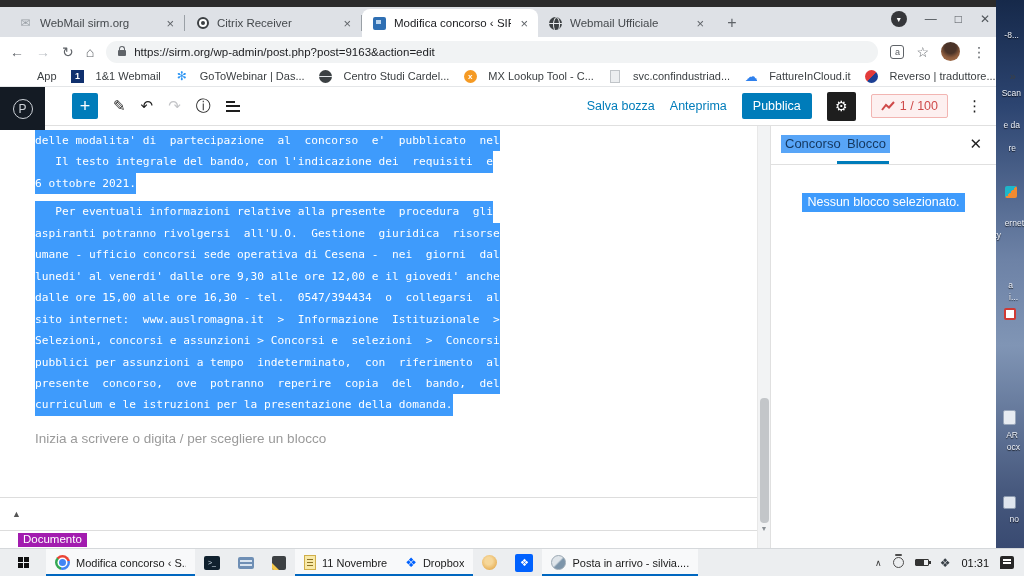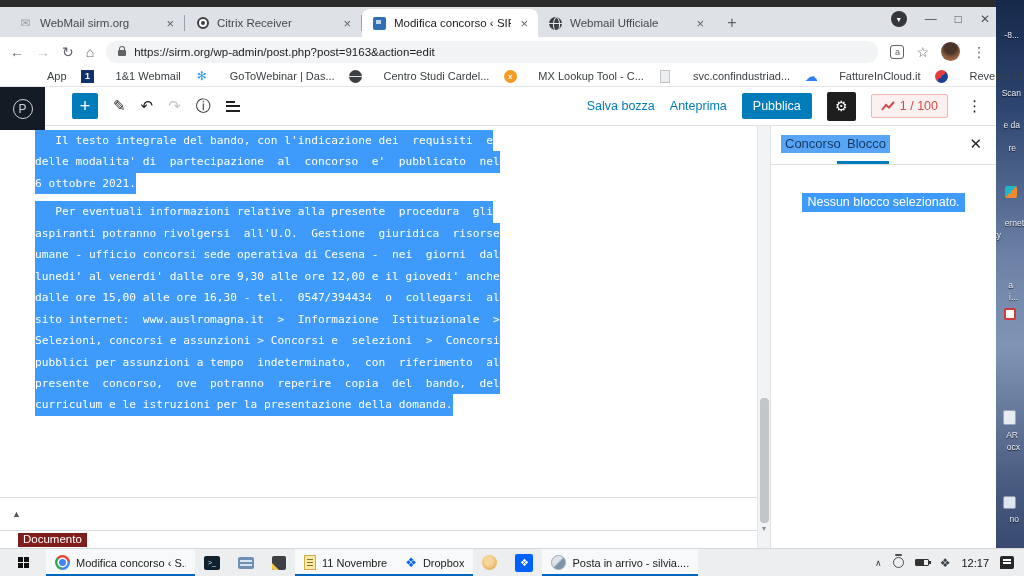--- a/index.html
+++ b/index.html
@@ -48,21 +48,21 @@
   .nav-ic.disabled { color:#bdc1c6; }
   .urlpill { flex:1; height:22px; background:#f1f3f4; border-radius:11px; display:flex; align-items:center; padding:0 12px; gap:8px; }
   .lock { width:8px; height:6px; background:#5f6368; border-radius:1px; position:relative; margin-top:3px; flex:none; }
   .lock::before { content:''; position:absolute; top:-4px; left:1px; width:4px; height:4px; border:1.5px solid #5f6368; border-bottom:none; border-radius:3px 3px 0 0; }
   .url { font-size:11.5px; color:#202124; white-space:nowrap; overflow:hidden; }
   .translate { width:14px; height:14px; border:1.5px solid #5f6368; border-radius:3px; font-size:9px; color:#5f6368; display:flex; align-items:center; justify-content:center; }
   .avatar { width:19px; height:19px; border-radius:50%; background:radial-gradient(circle at 50% 30%,#4a3328 35%,#8a5a3c 60%,#b07a54 100%); }
 
   
   .bookmarks { height:21px; background:#fff; border-bottom:1px solid #e4e6e8; display:flex; align-items:center; padding:0 8px; font-size:11px; color:#3c4043; }
-  .bm { display:flex; align-items:center; gap:21px; padding:0 7px; white-space:nowrap; }
+  .bm { display:flex; align-items:center; gap:11px; padding:0 7px; white-space:nowrap; }
   .bm-ic { width:14px; height:14px; display:flex; align-items:center; justify-content:center; flex:none; }
   .ic-grid { display:grid; grid-template-columns:3px 3px 3px; grid-template-rows:3px 3px 3px; gap:1px; width:auto; height:auto; }
   .ic-grid i { border-radius:50%; }
   .ic-1and1 { width:13px; height:13px; background:#10306e; color:#fff; font-size:9px; font-weight:bold; display:flex; align-items:center; justify-content:center; }
   .ic-gtw { color:#2f96f3; font-size:12px; }
   .ic-globe { width:13px; height:13px; border-radius:50%; background:#3b4043; position:relative; overflow:hidden; }
   .ic-globe::before { content:''; position:absolute; left:0; top:6px; width:13px; height:1px; background:#dfe3e6; }
   .ic-mx { width:13px; height:13px; border-radius:50%; background:#f59a23; color:#fff; font-size:8px; font-weight:bold; display:flex; align-items:center; justify-content:center; }
   .ic-doc { width:10px; height:13px; background:#eceef0; border:1px solid #c0c4c8; }
   .ic-cloud { color:#2f80ed; font-size:13px; }
@@ -93,21 +93,21 @@
   .workspace { display:flex; height:422px; }
   .canvas { position:relative; width:757px; background:#fff; padding:4px 0 0 35px; overflow:hidden; }
   .para { font-family:"DejaVu Sans Mono", monospace; font-size:11.2px; line-height:21.45px; white-space:pre; color:#fff; }
   .para + .para { margin-top:7px; }
   .hl-line { display:block; width:max-content; background:#3e9bfc; }
   .placeholder { margin-top:15px; font-size:13.5px; color:#9a9a9a; }
   .metabox { position:absolute; left:0; right:0; top:371px; height:33px; border-top:1px solid #ddd; display:flex; align-items:center; padding:0 20px 0 12px; font-size:13px; color:#32373c; }
   .metabox-title { flex:1; }
   .metabox-arrow { font-size:9px; color:#555; }
   .breadcrumb { position:absolute; left:0; right:0; bottom:0; height:18px; border-top:1px solid #ddd; display:flex; align-items:center; padding-left:18px; font-size:11.5px; }
-  .crumb-hl { background:#7f1d1d; color:#fff; padding:0 5px 2px; }
+  .crumb-hl { background:#a21caf; color:#fff; padding:0 5px 2px; }
 
   .vscroll { position:relative; width:13px; background:#f2f3f4; border-left:1px solid #e8e8e8; flex:none; }
   .vthumb { position:absolute; left:2px; top:272px; width:9px; height:125px; background:#c3c6c9; border-radius:4px; }
   .sdown { position:absolute; bottom:16px; left:0; right:0; text-align:center; font-size:7px; color:#8a8f94; }
 
   .sidebar { flex:1; background:#fff; border-left:1px solid #e0e0e0; }
   .sb-head { position:relative; height:39px; border-bottom:1px solid #e0e0e0; }
   .sb-tab { position:absolute; top:9px; font-size:13px; color:#14375e; background:#58a5f7; padding:1px 4px 2px; }
   .sb-tab1 { left:10px; }
   .sb-tab2 { left:72px; }
@@ -315,22 +315,23 @@
         <svg width="14" height="10" viewBox="0 0 14 10">
             <path d="M1 9 L5 4 L8 6.5 L13 1" stroke="#cf4a4a" fill="none" stroke-width="2"></path>
           </svg>
         <span>1 / 100</span>
       </div>
       <span class="wp-more">⋮</span>
     </div>
 
     <div class="workspace">
       <div class="canvas">
-        <div class="para"><span class="hl-line">   Il testo integrale del bando, con l'indicazione dei  requisiti  e</span><span class="hl-line">delle modalita' di  partecipazione  al  concorso  e'  pubblicato  nel</span><span class="hl-line">6 ottobre 2021.</span></div>
+        <div class="para"><span class="hl-line">delle modalita' di  partecipazione  al  concorso  e'  pubblicato  nel</span><span class="hl-line">   Il testo integrale del bando, con l'indicazione dei  requisiti  e</span><span class="hl-line">6 ottobre 2021.</span></div>
         <div class="para"><span class="hl-line">   Per eventuali informazioni relative alla presente  procedura  gli</span><span class="hl-line">aspiranti potranno rivolgersi  all'U.O.  Gestione  giuridica  risorse</span><span class="hl-line">umane - ufficio concorsi sede operativa di Cesena -  nei  giorni  dal</span><span class="hl-line">lunedi' al venerdi' dalle ore 9,30 alle ore 12,00 e il giovedi' anche</span><span class="hl-line">dalle ore 15,00 alle ore 16,30 - tel.  0547/394434  o  collegarsi  al</span><span class="hl-line">sito internet:  www.auslromagna.it  &gt;  Informazione  Istituzionale  &gt;</span><span class="hl-line">Selezioni, concorsi e assunzioni &gt; Concorsi e  selezioni  &gt;  Concorsi</span><span class="hl-line">pubblici per assunzioni a tempo  indeterminato,  con  riferimento  al</span><span class="hl-line">presente  concorso,  ove  potranno  reperire  copia  del  bando,  del</span><span class="hl-line">curriculum e le istruzioni per la presentazione della domanda.</span></div>
+        <div class="placeholder">Inizia a scrivere o digita / per scegliere un blocco</div>
         <div class="metabox">
           <span class="metabox-arrow">▲</span>
         </div>
         <div class="breadcrumb">
           <span class="crumb-hl">Documento</span>
         </div>
       </div>
       <div class="vscroll">
         <div class="vthumb"></div>
         <div class="sdown">▼</div>
@@ -387,18 +388,18 @@
     </div>
     <div class="tb-item active">
       <span class="mailapp-ic"></span>
       <span class="tb-label" style="max-width:130px">Posta in arrivo - silvia....</span>
     </div>
     <div class="tb-tray">
       <span class="tray-chev">∧</span>
       <span class="odrive"></span>
       <span class="battery"></span>
       <span class="tray-dbx">❖</span>
-      <span class="tb-time">12:17</span>
+      <span class="tb-time">01:31</span>
       <span class="action-ic"></span>
     </div>
   </div>
 
 </div>
 
 </body></html>

